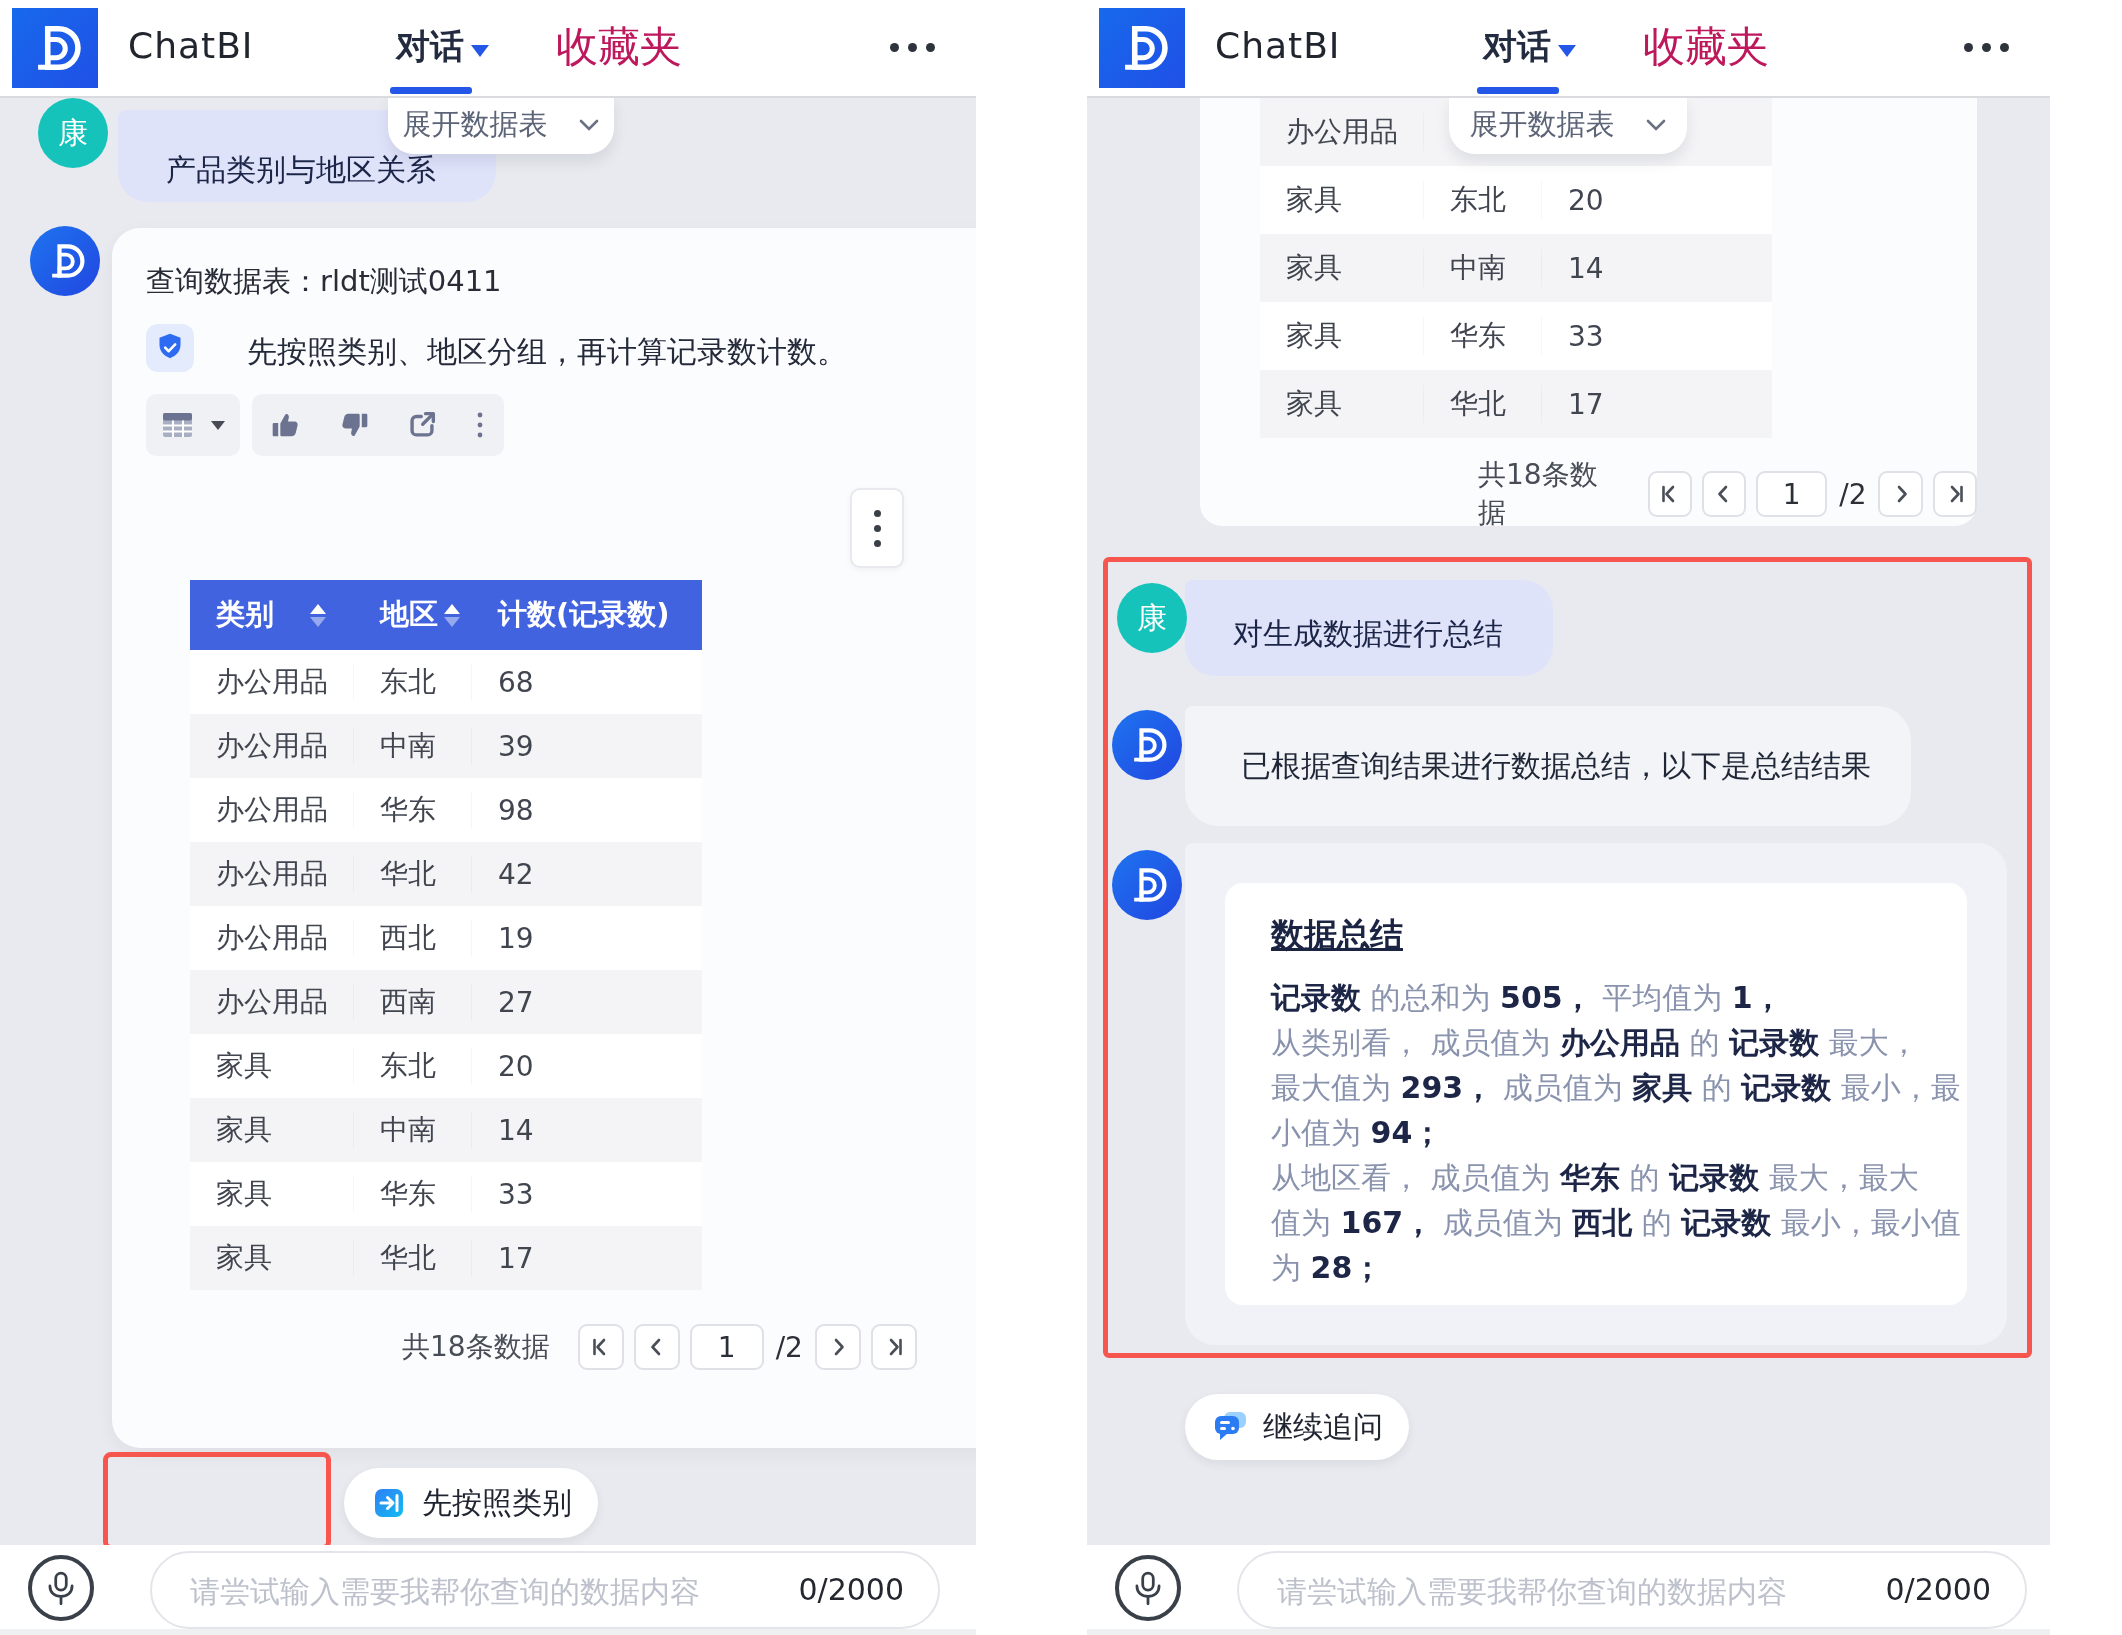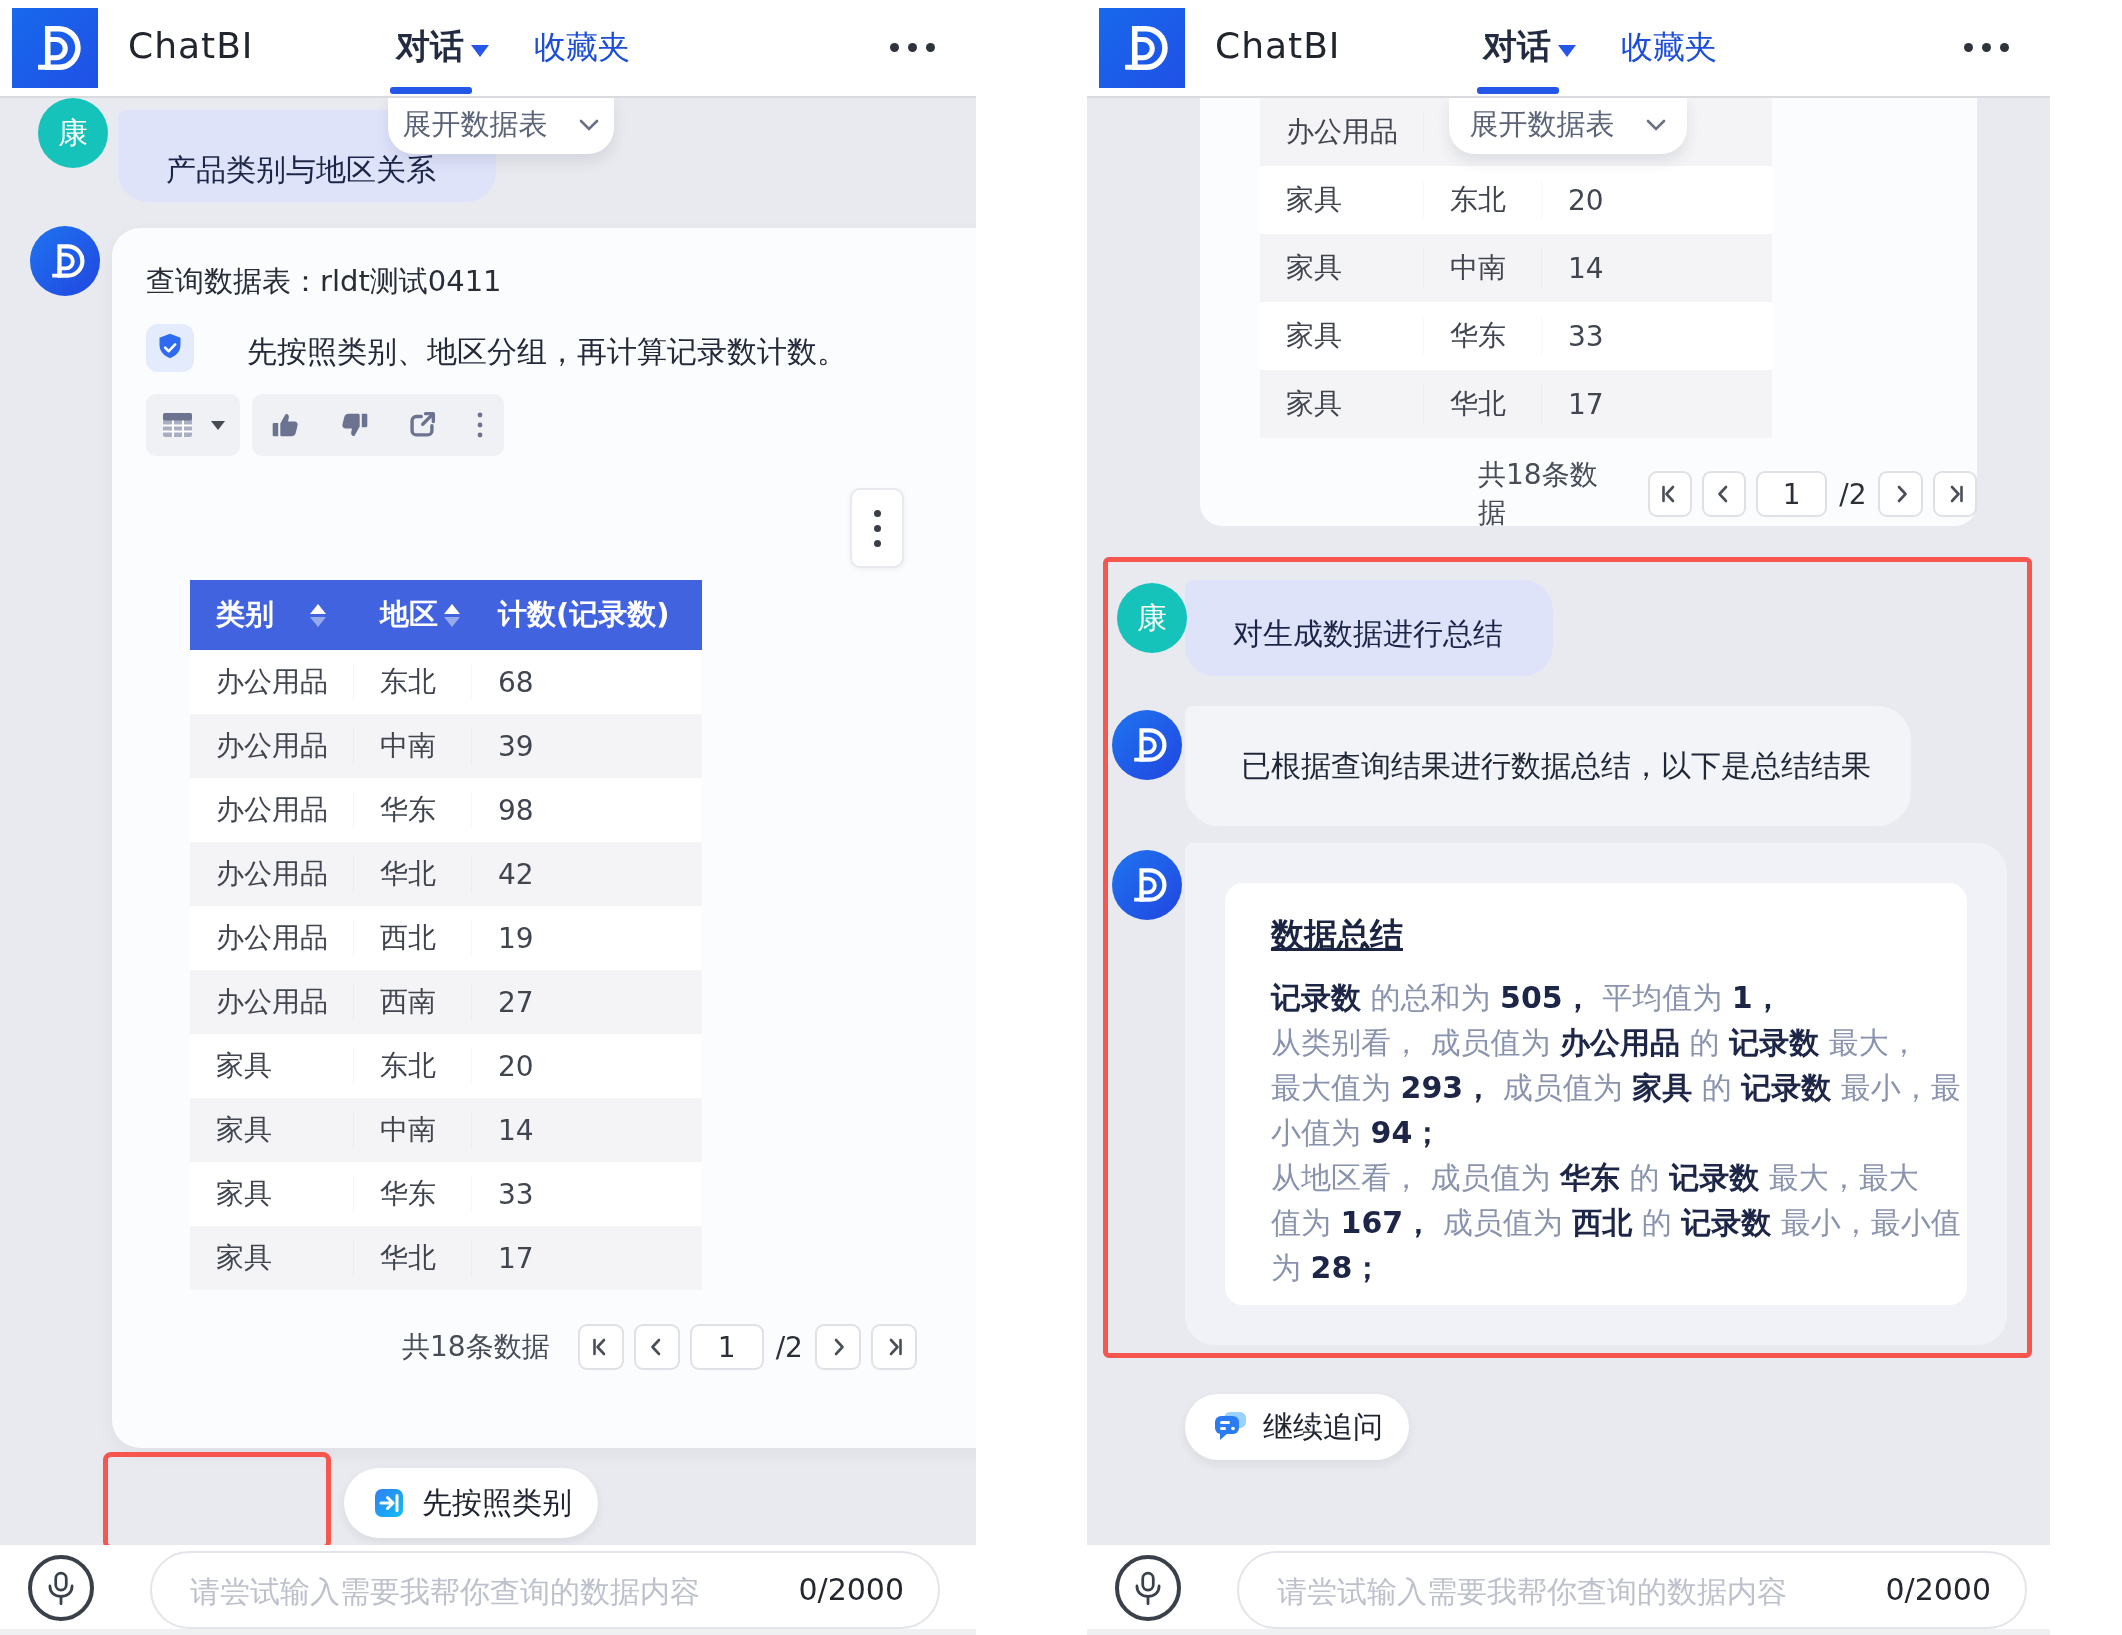--- a/index.html
+++ b/index.html
@@ -14,21 +14,21 @@
   .hdr{position:absolute;top:0;left:0;right:0;height:96px;background:#fff;border-bottom:2px solid #D9DBDF;z-index:20;}
   .logo{position:absolute;left:12px;top:8px;width:86px;height:80px;
         background:linear-gradient(135deg,#1769EC,#2050E6);display:flex;align-items:center;justify-content:center;}
   .logo svg{width:58px;height:58px;}
   .hdr-title{position:absolute;left:128px;top:0;line-height:92px;font-size:36px;color:#21252D;font-weight:500;letter-spacing:1px;}
   .tab-conv{position:absolute;left:396px;top:0;height:94px;display:flex;align-items:center;gap:7px;
             font-size:34px;font-weight:700;color:#222B40;cursor:pointer;}
   .caret-down{width:0;height:0;border-left:9px solid transparent;border-right:9px solid transparent;
               border-top:12px solid #2456E7;margin-top:8px;}
   .tab-underline{position:absolute;left:-6px;bottom:0;width:82px;height:7px;background:#2456E7;border-radius:3px;}
-  .tab-fav{position:absolute;left:534px;top:0;line-height:94px;font-size:32px;color:#1d4ed8;cursor:pointer;}
+  .tab-fav{position:absolute;left:556px;top:0;line-height:94px;font-size:42px;color:#be185d;cursor:pointer;}
   .hdr-more{position:absolute;right:32px;top:26px;width:64px;height:42px;display:flex;gap:9px;
             align-items:center;justify-content:center;cursor:pointer;}
   .hdr-more .dot{width:9px;height:9px;border-radius:50%;background:#2F333C;}
 
   
   .ava{position:absolute;width:70px;height:70px;border-radius:50%;display:flex;align-items:center;justify-content:center;z-index:14;}
   .ava-user{background:#16C3BB;color:#fff;font-size:30px;}
   .ava-bot{background:linear-gradient(135deg,#1E74F0,#2146E0);}
   .ava-bot svg{width:44px;height:44px;}
   .bubble-user{position:absolute;background:#DFE3FA;border-radius:30px;border-top-left-radius:8px;z-index:4;}

